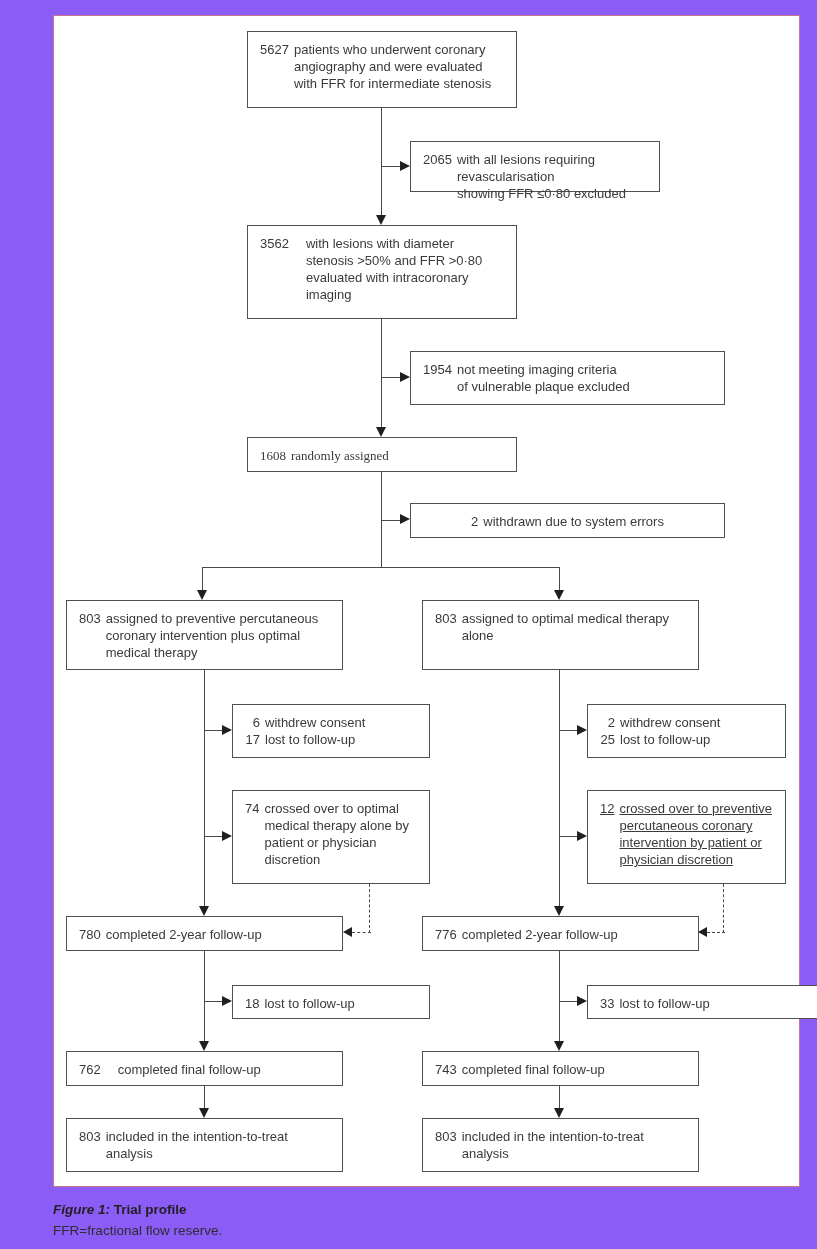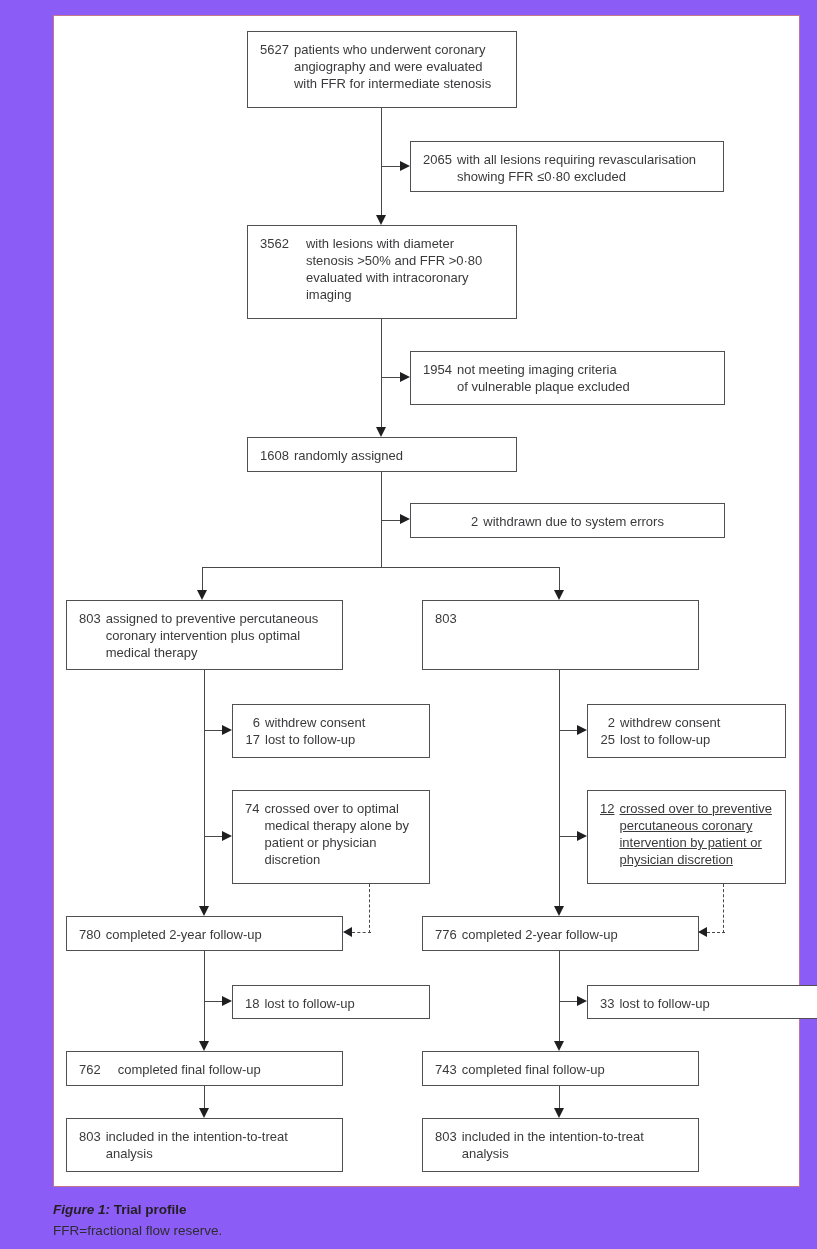--- a/index.html
+++ b/index.html
@@ -45,59 +45,61 @@
 <div class="page">
   <div class="frame"></div>
 
   <div class="box" style="left:247px;top:31px;width:270px;height:77px;">
     <span class="num">5627</span>
     <span class="txt">patients who underwent coronary
 angiography and were evaluated
 with FFR for intermediate stenosis</span>
   </div>
 
-  <div class="box" style="left:410px;top:141px;width:314px;height:51px;">
+  <div class="box" style="left:410px;top:141px;width:250px;height:51px;">
     <span class="num">2065</span>
     <span class="txt">with all lesions requiring revascularisation
 showing FFR ≤0·80 excluded</span>
   </div>
 
   <div class="box" style="left:247px;top:225px;width:270px;height:94px;gap:12px;">
     <span class="num">3562</span>
     <span class="txt">with lesions with diameter
 stenosis &gt;50% and FFR &gt;0·80
 evaluated with intracoronary
 imaging</span>
   </div>
 
   <div class="box" style="left:410px;top:351px;width:315px;height:54px;">
     <span class="num">1954</span>
     <span class="txt">not meeting imaging criteria
 of vulnerable plaque excluded</span>
   </div>
 
-  <div class="box" style="left:247px;top:437px;width:270px;height:35px;">
+  <div class="box" style="left:247px;top:437px;width:270px;height:35px;font-family:Liberation Serif, serif;">
     <span class="num">1608</span>
     <span class="txt">randomly assigned</span>
   </div>
 
   <div class="box center" style="left:410px;top:503px;width:315px;height:35px;">
     <span class="num">2</span>
     <span class="txt">withdrawn due to system errors</span>
   </div>
 
   <div class="box" style="left:66px;top:600px;width:277px;height:70px;">
     <span class="num">803</span>
     <span class="txt">assigned to preventive percutaneous
 coronary intervention plus optimal
 medical therapy</span>
   </div>
 
   <div class="box" style="left:422px;top:600px;width:277px;height:70px;">
     <span class="num">803</span>
+    <span class="txt">assigned to optimal medical therapy
+alone</span>
   </div>
 
   <div class="box" style="left:232px;top:704px;width:198px;height:54px;">
     <span class="rows">
       <span class="row">
         <span class="num">6</span>
         <span class="txt">withdrew consent</span>
       </span>
       <span class="row">
         <span class="num">17</span>

